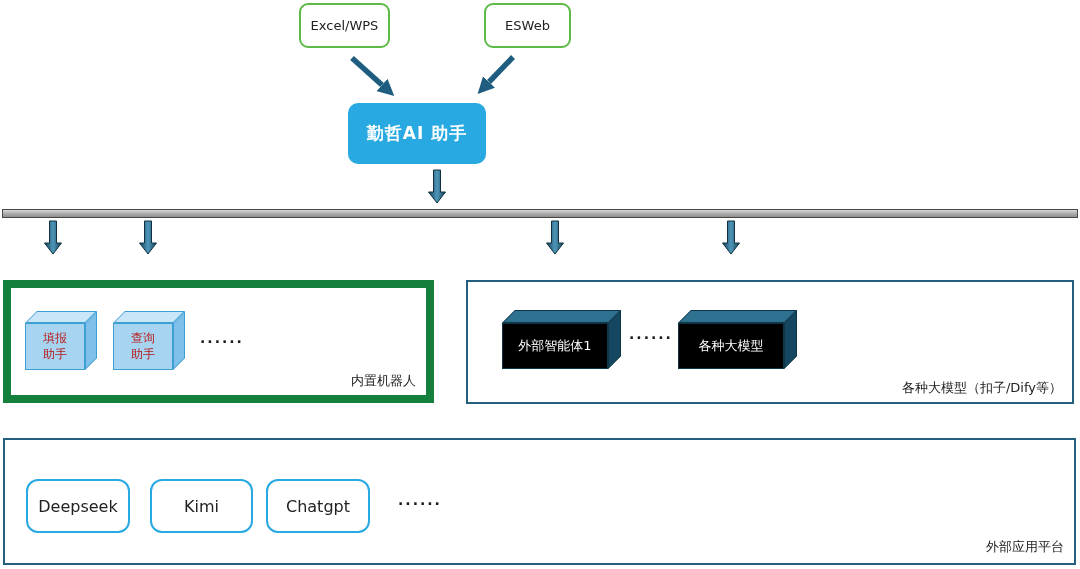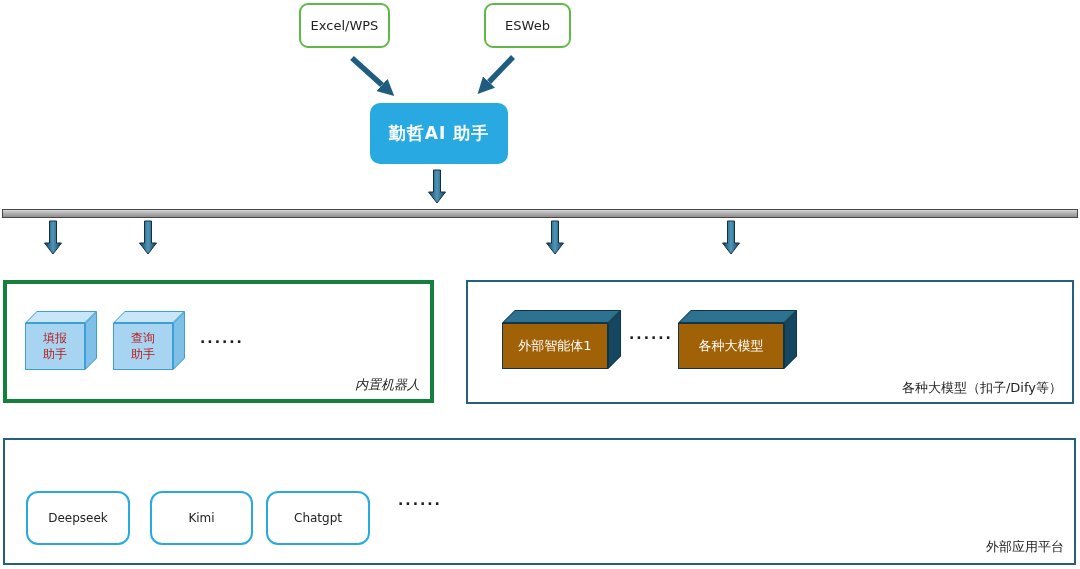--- a/index.html
+++ b/index.html
@@ -27,21 +27,21 @@
 
   
   .bus-bar {
     left:2px; top:209px; width:1076px; height:9px;
     background:linear-gradient(180deg,#d8d8d8 0%,#b2b2b2 45%,#8e8e8e 100%);
     border:1px solid #484848;
   }
 
   
   .panel { background:#fff; }
-  .panel-blue { border:4px solid #15803d;font-style:italic; }
+  .panel-blue { border:8px solid #15803d; }
   .panel-dark { border:2px solid #265e7d; }
   .panel-title {
     position:absolute; right:10px; bottom:5px;
     font-size:13px; color:#222; white-space:nowrap;
   }
 
   
   .cube { position:absolute; }
   .cube .face { position:absolute; box-sizing:border-box; border:1px solid; }
   .cube .front {
@@ -52,50 +52,50 @@
     left:0; top:0; width:var(--w); height:var(--d);
     transform:skewX(-45deg); transform-origin:0 100%;
   }
   .cube .side {
     left:var(--w); top:var(--d); width:var(--d); height:var(--h);
     transform:skewY(-45deg); transform-origin:0 0;
   }
   .cube-light .front { background:#a7d4f0; border-color:#3e9fd4; font-size:12px; line-height:1.3; color:#b91c1c;text-align:right; }
   .cube-light .top   { background:#c9e6f8; border-color:#3e9fd4; }
   .cube-light .side  { background:#7fc0e8; border-color:#3e9fd4; }
-  .cube-dark .front  { background:#a16207; border-color:#0f3647; font-size:13px; color:#fff; }
+  .cube-dark .front  { background:#000000; border-color:#0f3647; font-size:13px; color:#fff; }
   .cube-dark .top    { background:#2f7191; border-color:#0f3647; }
   .cube-dark .side   { background:#154860; border-color:#0f3647; }
 
   .pre { white-space:pre-line; }
 
   .dots { font-size:14px; font-weight:bold; letter-spacing:2px; color:#1a1a1a; }
 
   
   .model-box {
     border:2px solid #29a9e1; border-radius:12px; background:#fff;
     display:flex; align-items:center; justify-content:center;
-    font-size:12px; color:#222;margin-top:12px;
+    font-size:16px; color:#222;
   }
 
   svg.overlay { position:absolute; left:0; top:0; pointer-events:none; }
 </style>
 </head>
 <body>
 
 <div class="stage">
 
   <div class="abs src-box" style="left:484px; top:3px; width:87px; height:45px;">
     <span>ESWeb</span>
   </div>
   <div class="abs src-box" style="left:299px; top:3px; width:91px; height:45px;">
     <span>Excel/WPS</span>
   </div>
 
-  <div class="abs hub" style="left:370px; top:103px; width:138px; height:61px;">
+  <div class="abs hub" style="left:348px; top:103px; width:138px; height:61px;">
     <span>勤哲AI 助手</span>
   </div>
 
   <svg class="overlay" width="1080" height="270" viewBox="0 0 1080 270">
     <defs>
       <marker id="head" markerWidth="3" markerHeight="3" refX="0" refY="1.5" orient="auto" markerUnits="strokeWidth">
         <path d="M0,0 L3,1.5 L0,3 z" fill="#1e5d7f"></path>
       </marker>
       <linearGradient id="blockGrad" x1="0" y1="0" x2="1" y2="0">
         <stop offset="0" stop-color="#154157"></stop>

